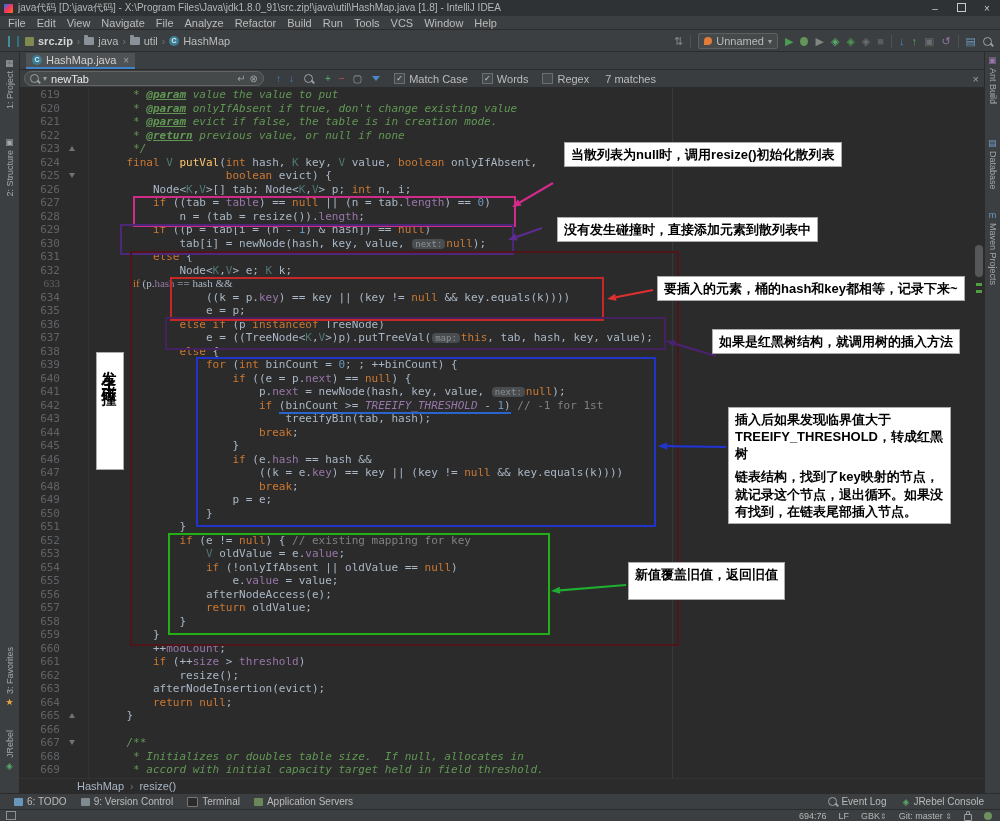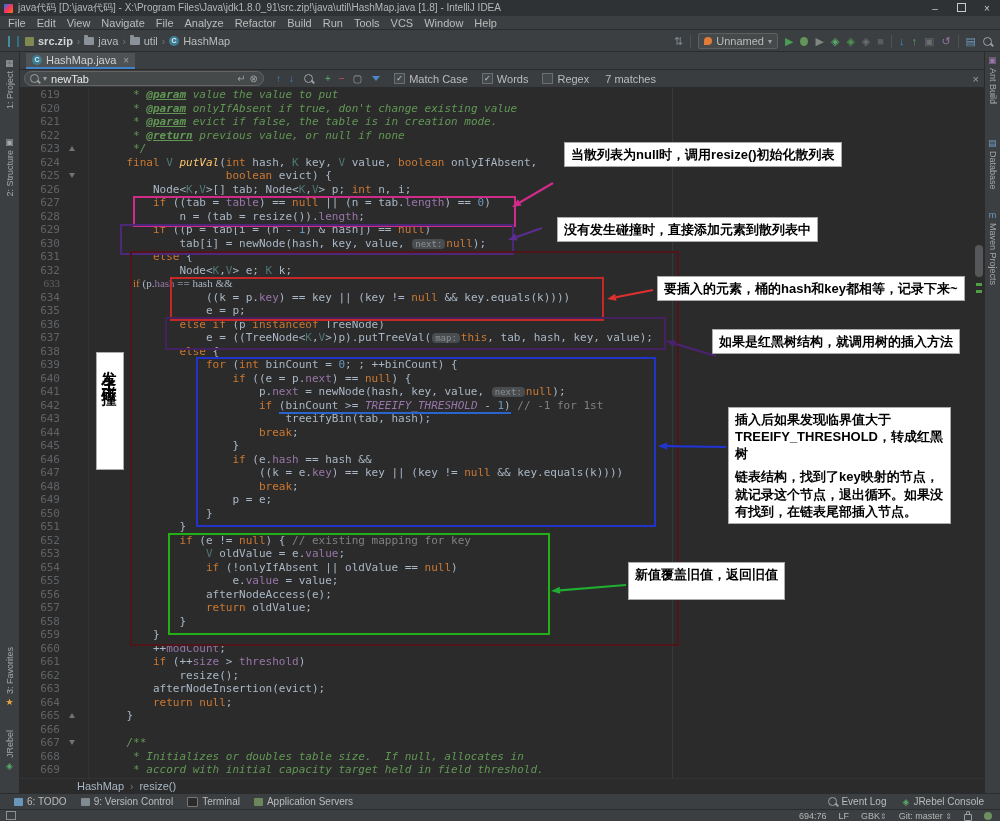--- a/index.html
+++ b/index.html
@@ -64,21 +64,21 @@
   .ct{position:absolute;left:80px;white-space:pre;color:#A9B7C6;}
   .t-d{color:#629755;font-style:italic;}
   .t-g{color:#629755;font-style:italic;font-weight:bold;text-decoration:underline;}
   .t-k{color:#CC7832;}
   .t-n{color:#6897BB;}
   .t-f{color:#9876AA;}
   .t-c{color:#9876AA;font-style:italic;}
   .t-t{color:#507874;}
   .t-p{color:#A9B7C6;}
   .t-m{color:#808080;}
-  .t-y{color:#FFC66D;font-style:italic;}
+  .t-y{color:#FFC66D;}
   .t-h{background:#4A4D4F;color:#8C9093;border-radius:4px;padding:0 3px;font-size:9px;margin:0 1px;}
   .u{border-bottom:2px solid #2965CC;padding-bottom:0px;}
   
   #sb-thumb{position:absolute;left:975px;top:245px;width:8px;height:32px;background:rgba(140,142,144,0.45);border-radius:4px;z-index:15;}
   .err-mark{position:absolute;left:976px;width:6px;height:3px;background:#4F9E44;z-index:15;}
   
   .cbox{position:absolute;border:2px solid;z-index:30;pointer-events:none;}
   .note{position:absolute;background:#FFFFFF;border:1px solid #ABABAB;color:#000;
         font:700 13px/1.32 "Liberation Sans",sans-serif;padding:3px 6px;white-space:nowrap;z-index:40;box-sizing:border-box;}
   .note.multi{white-space:normal;}

